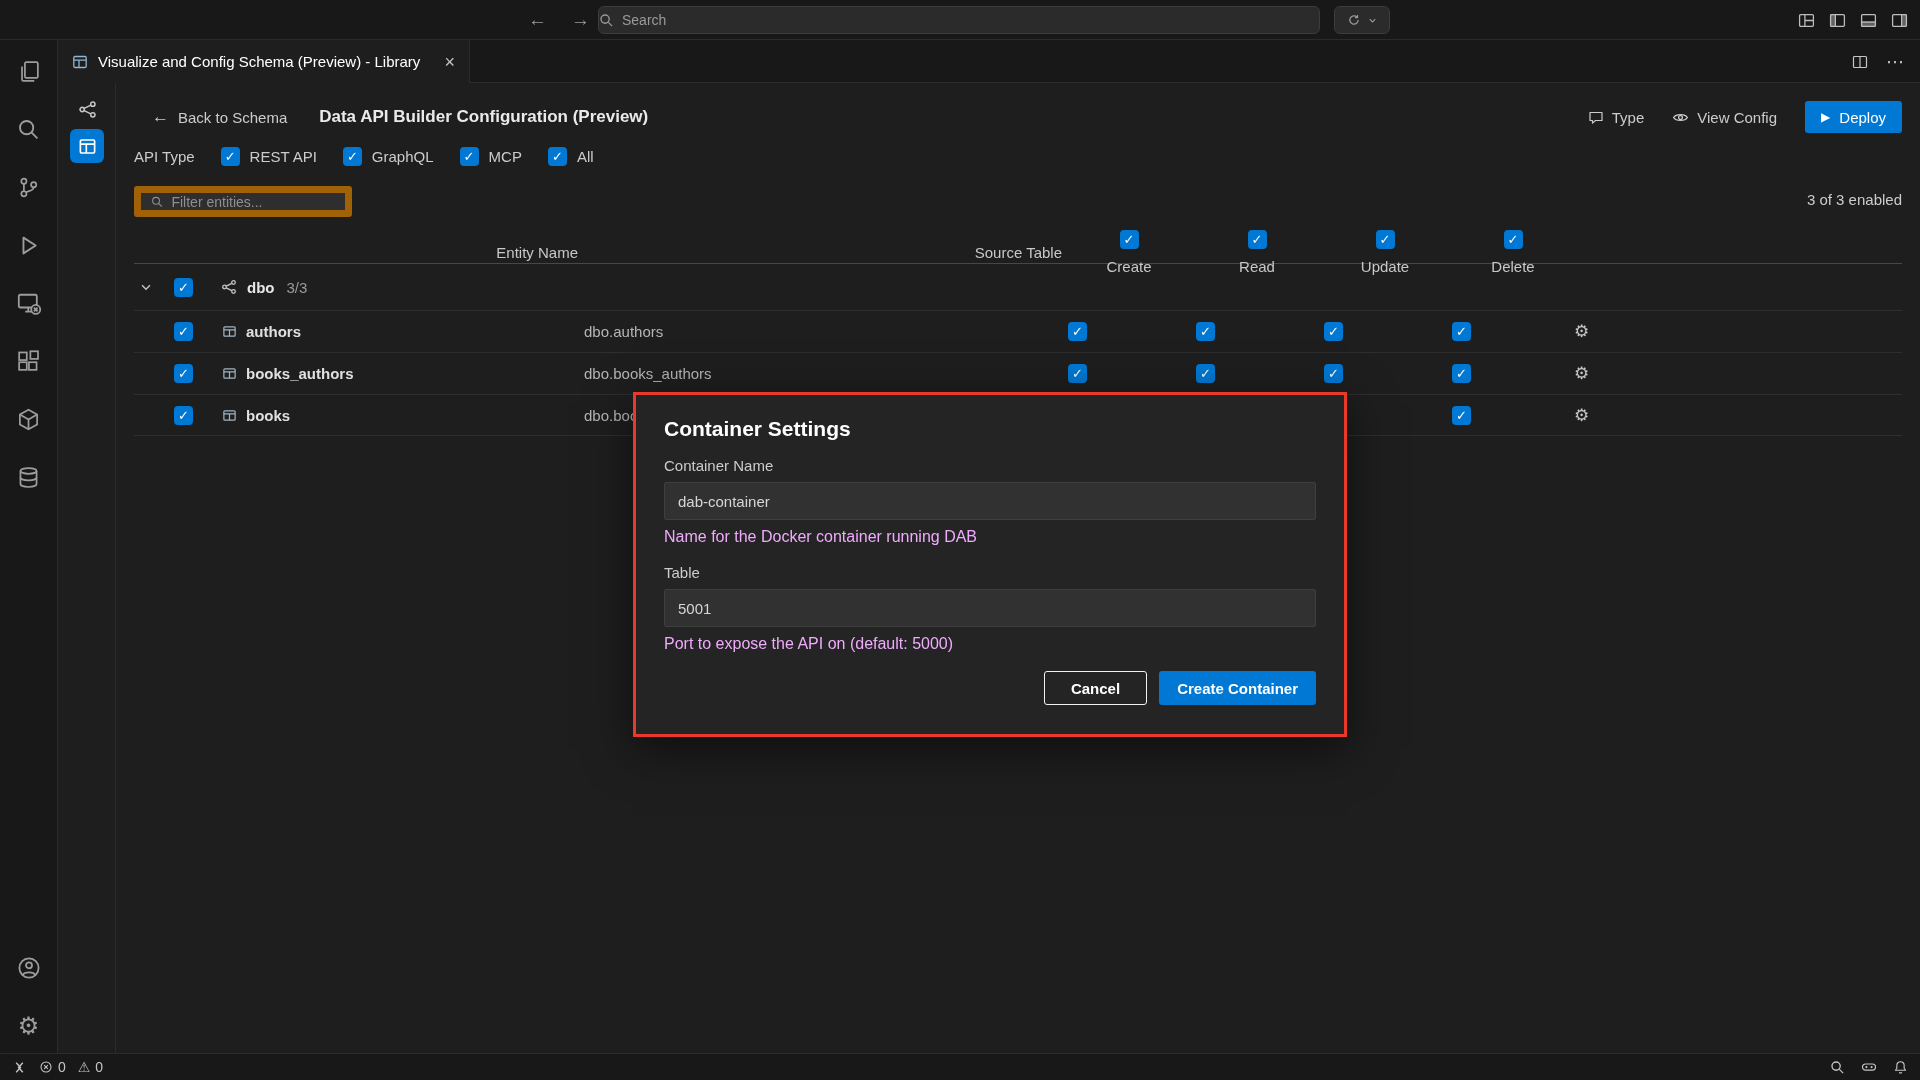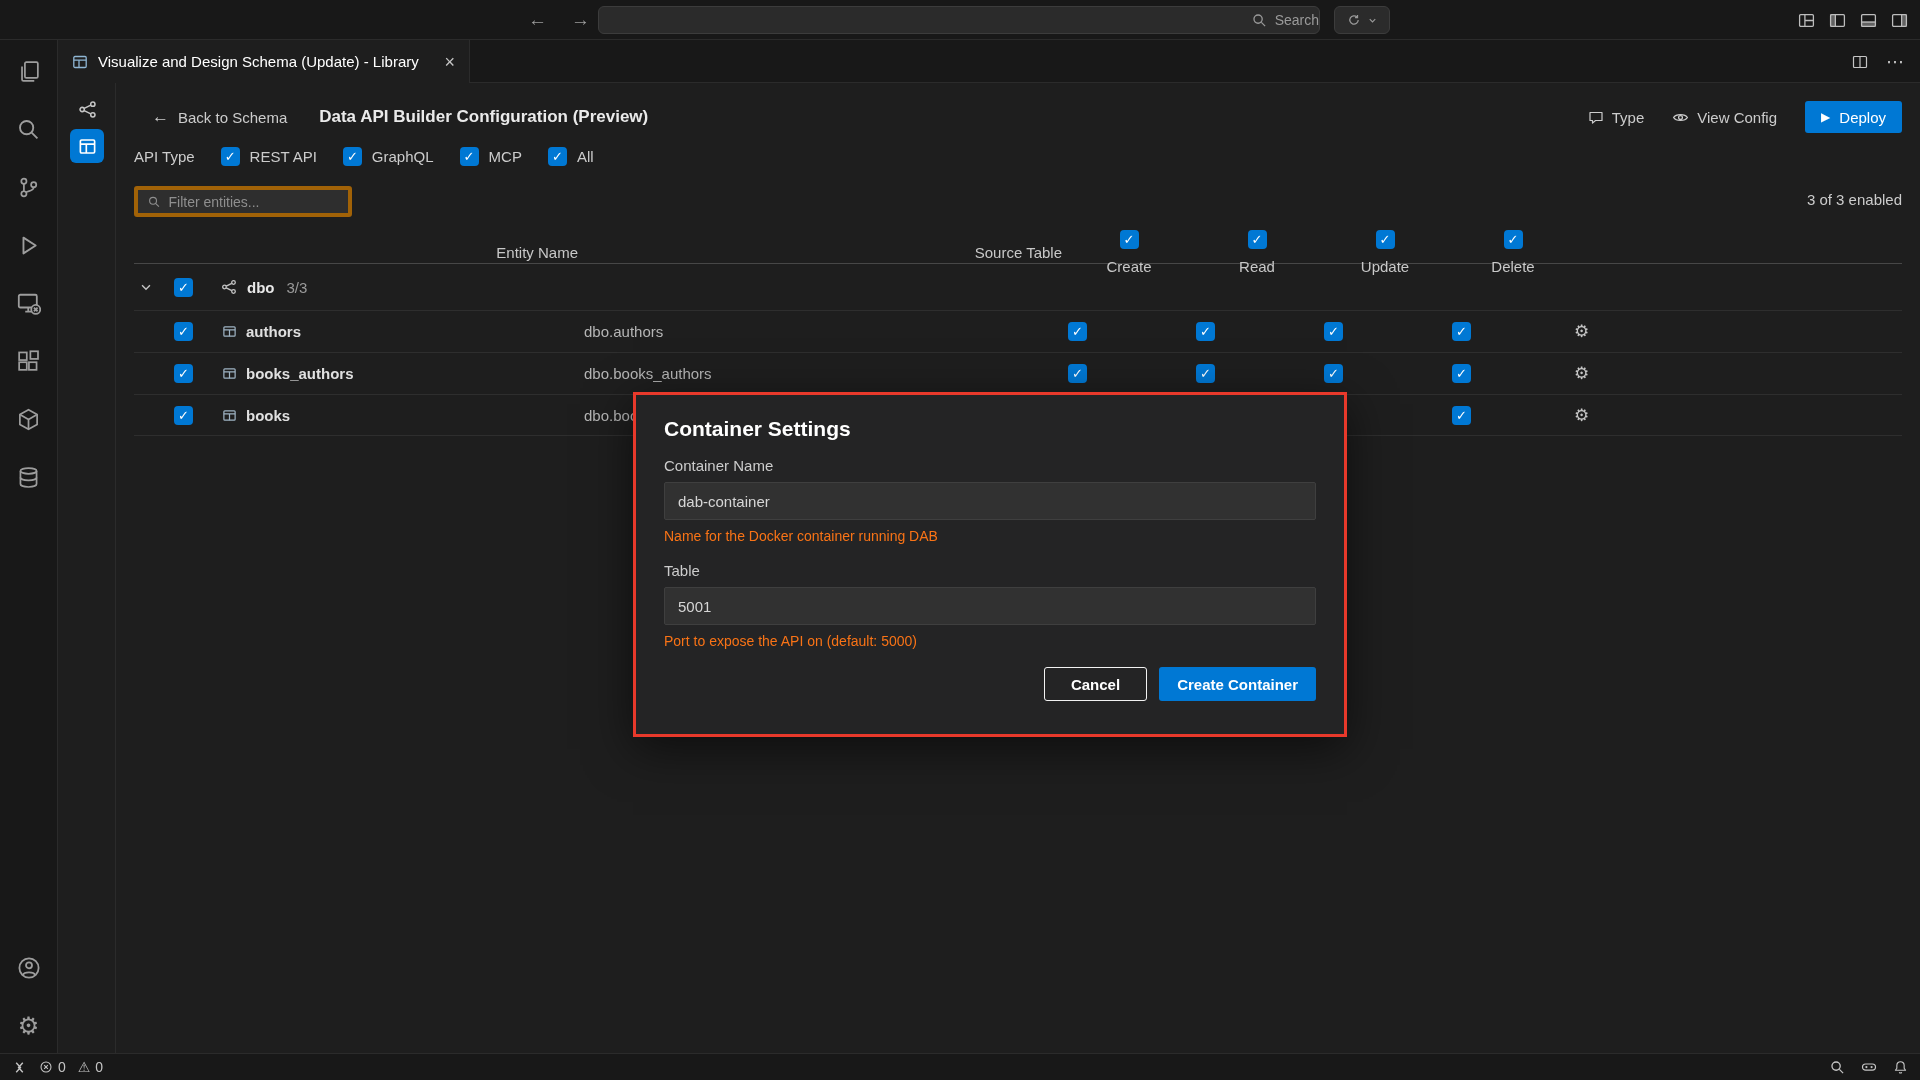--- a/index.html
+++ b/index.html
@@ -9,21 +9,21 @@
     font-family:"Liberation Sans","DejaVu Sans",sans-serif;
     color:#cccccc;
     position:relative;
     font-size:15px;
   }
   svg { display:block; }
 
   
   .titlebar { position:absolute; left:0; top:0; right:0; height:40px; background:#181818; border-bottom:1px solid #2b2b2b; z-index:5; }
   .nav-arrows { position:absolute; left:528px; top:0; height:40px; display:flex; align-items:center; gap:24px; font-size:19px; color:#9d9d9d; }
-  .cmd-center { position:absolute; left:598px; top:6px; width:722px; height:28px; background:#2b2b2b; border:1px solid #3c3c3c; border-radius:6px; display:flex; align-items:center; justify-content:flex-end; gap:8px; color:#9a9a9a; font-size:14px; cursor:default; }
+  .cmd-center { position:absolute; left:598px; top:6px; width:722px; height:28px; background:#2b2b2b; border:1px solid #3c3c3c; border-radius:6px; display:flex; align-items:center; justify-content:flex-start; gap:8px; color:#9a9a9a; font-size:14px; cursor:default; }
   .cmd-split { position:absolute; left:1334px; top:6px; width:56px; height:28px; background:#2b2b2b; border:1px solid #3c3c3c; border-radius:6px; display:flex; align-items:center; justify-content:center; gap:6px; color:#9a9a9a; }
   .tb-icons { position:absolute; right:12px; top:0; height:40px; display:flex; align-items:center; gap:14px; color:#bdbdbd; }
 
   
   .activitybar { position:absolute; left:0; top:40px; bottom:27px; width:58px; background:#181818; border-right:1px solid #2b2b2b; display:flex; flex-direction:column; align-items:center; padding:14px 0 10px; gap:24px; color:#9d9d9d; z-index:4; }
   .ab-icon { width:34px; height:34px; display:flex; align-items:center; justify-content:center; position:relative; }
   .ab-bottom { margin-top:auto; }
   .gear-glyph { font-size:24px; line-height:1; color:#9d9d9d; }
 
   
@@ -49,21 +49,21 @@
   .page-title { margin-left:32px; font-weight:bold; font-size:17px; color:#eaeaea; }
   .header-right { margin-left:auto; display:flex; align-items:center; gap:28px; }
   .hbtn { display:flex; align-items:center; gap:8px; color:#cccccc; }
   .deploy { background:#0078d4; color:#ffffff; height:32px; padding:0 16px; border-radius:3px; display:flex; align-items:center; gap:9px; font-size:15px; border:none; font-family:inherit; }
 
   .api-row { position:absolute; top:59px; left:18px; height:28px; display:flex; align-items:center; gap:26px; color:#cccccc; }
   .cb-pair { display:flex; align-items:center; gap:10px; }
   .cb { width:19px; height:19px; background:#0078d4; border-radius:4px; display:flex; align-items:center; justify-content:center; flex:none; }
   .cb::after { content:"✓"; color:#ffffff; font-size:13px; font-weight:bold; }
 
-  .filter { position:absolute; top:103px; left:18px; width:218px; height:31px; background:#2e2e2e; border:4px solid #a16207; border-radius:3px; display:flex; align-items:center; gap:8px; padding:0 10px; color:#8f8f8f; }
+  .filter { position:absolute; top:103px; left:18px; width:218px; height:31px; background:#2e2e2e; border:7px solid #a16207; border-radius:3px; display:flex; align-items:center; gap:8px; padding:0 10px; color:#8f8f8f; }
   .filter input { background:transparent; border:0; outline:0; color:#cccccc; font-size:14px; width:100%; font-family:inherit; }
   .filter input::placeholder { color:#8f8f8f; }
 
   .enabled { position:absolute; top:108px; right:18px; color:#cccccc; }
 
   
   .table { position:absolute; top:147px; left:18px; right:18px; }
   .trow { display:grid; grid-template-columns:34px 48px 362px 484px 128px 128px 128px 128px 1fr; align-items:center; }
   .thead { height:34px; border-bottom:1px solid #474747; color:#c8c8c8; }
   .cell-pad { padding-left:6px;text-align:right; }
@@ -79,21 +79,21 @@
   .esource { color:#b5b5b5; padding-left:6px; }
   .cbcell { padding-left:6px; }
   .gearcell { padding-left:0; }
   .gear { color:#c5c5c5; font-size:17px; line-height:1; }
 
   
   .modal { position:absolute; left:633px; top:392px; width:714px; height:345px; z-index:40; background:#242425; border:3px solid #e8392b; box-shadow:0 12px 44px rgba(0,0,0,0.55); padding:22px 28px 24px; }
   .modal-title { font-size:21px; color:#ffffff; font-weight:bold; margin-bottom:16px; }
   .mlabel { font-size:15px; color:#cccccc; margin-bottom:8px; }
   .minput { width:100%; height:38px; background:#313131; border:1px solid #3f3f3f; border-radius:2px; color:#d6d6d6; font-size:15px; padding:0 13px; font-family:inherit; outline:none; margin-bottom:8px; display:block; }
-  .mhelp { font-size:14px; color:#f97316; margin-bottom:18px; }
+  .mhelp { font-size:16px; color:#f0abfc; margin-bottom:18px; }
   .mbtns { display:flex; justify-content:flex-end; gap:12px; margin-top:2px; }
   .btn-cancel { height:34px; padding:0 26px; background:#242425; border:1px solid #f2f2f2; border-radius:3px; color:#ffffff; font-size:15px; font-weight:bold; font-family:inherit; }
   .btn-create { height:34px; padding:0 18px; background:#0078d4; border:none; border-radius:3px; color:#ffffff; font-size:15px; font-weight:bold; font-family:inherit; }
 
   
   .statusbar { position:absolute; left:0; right:0; bottom:0; height:27px; background:#181818; border-top:1px solid #2b2b2b; display:flex; align-items:center; font-size:14px; color:#c5c5c5; padding:0 12px; z-index:5; }
   .sb-left { display:flex; align-items:center; gap:12px; }
   .sb-item { display:flex; align-items:center; gap:5px; }
   .sb-right { margin-left:auto; display:flex; align-items:center; gap:16px; }
   .warn-glyph { font-size:14px; line-height:1; }
@@ -211,21 +211,21 @@
     <span class="gear-glyph">⚙</span>
   </div>
 </div>
 
 <div class="tabbar">
   <div class="tab">
     <svg class="tab-icon" width="16" height="16" viewBox="0 0 16 16" fill="none" stroke="currentColor" stroke-width="1.3">
         <rect x="1.8" y="2.5" width="12.4" height="11" rx="1.2"></rect>
         <path d="M1.8 6.2h12.4M7 6.2v7.3"></path>
       </svg>
-    <span>Visualize and Design Schema (Update) - Library</span>
+    <span>Visualize and Config Schema (Preview) - Library</span>
     <span class="tab-close">×</span>
   </div>
   <div class="tabbar-actions">
     <svg width="16" height="16" viewBox="0 0 16 16" fill="none" stroke="currentColor" stroke-width="1.2">
         <rect x="1.5" y="2.5" width="13" height="11" rx="1"></rect>
         <path d="M8 2.5v11"></path>
       </svg>
     <span class="ellipsis-glyph">⋯</span>
   </div>
 </div>

